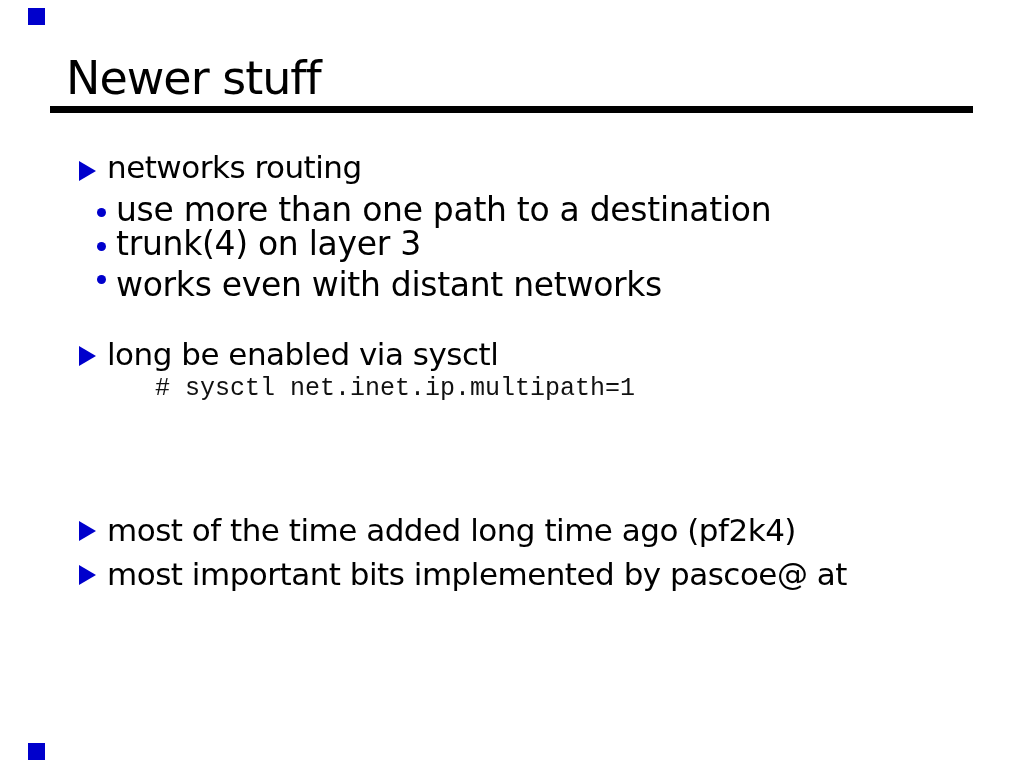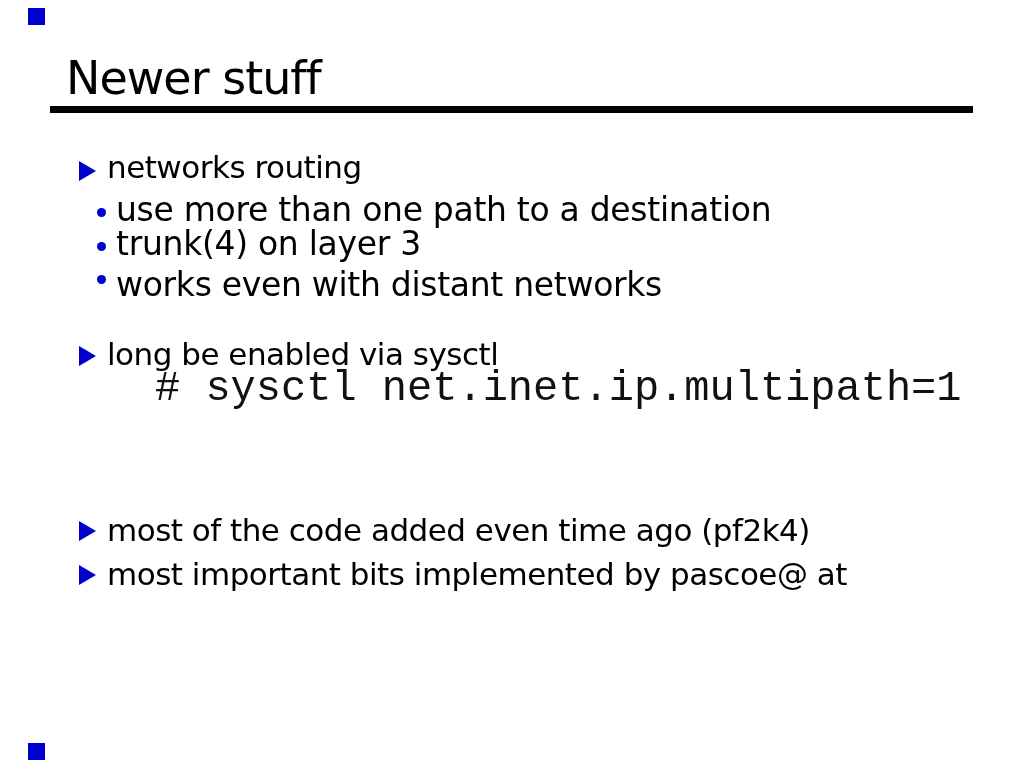--- a/index.html
+++ b/index.html
@@ -96,21 +96,21 @@
   }
   .text-sub.s1 { top: 193px; }
   .text-sub.s2 { top: 227px; }
   .text-sub.s3 { top: 268px; }
 
   .code {
     position: absolute;
     left: 155px;
     top: 369px;
     font-family: "Liberation Mono", "DejaVu Sans Mono", monospace;
-    font-size: 42px;
+    font-size: 25px;
     line-height: 40px;
     color: #111111;
     white-space: pre;
   }
 
   .wrap-line {
     white-space: nowrap;
   }
 </style>
 </head>
@@ -134,20 +134,20 @@
   <div class="text-sub s2">trunk(4) on layer 3</div>
 
   <span class="dot d3"></span>
   <div class="text-sub s3">works even with distant networks</div>
 
   <span class="tri t2"></span>
   <div class="text-main m2">long be enabled via sysctl</div>
   <div class="code"># sysctl net.inet.ip.multipath=1</div>
 
   <span class="tri t3"></span>
-  <div class="text-main m3">most of the code added even time ago (pf2k4)</div>
+  <div class="text-main m3">most of the time added long time ago (pf2k4)</div>
 
   <span class="tri t4"></span>
   <div class="text-main m4">
     <div class="wrap-line">most important bits implemented by pascoe@ at</div>
   </div>
 
 </div>
 
 </body></html>

